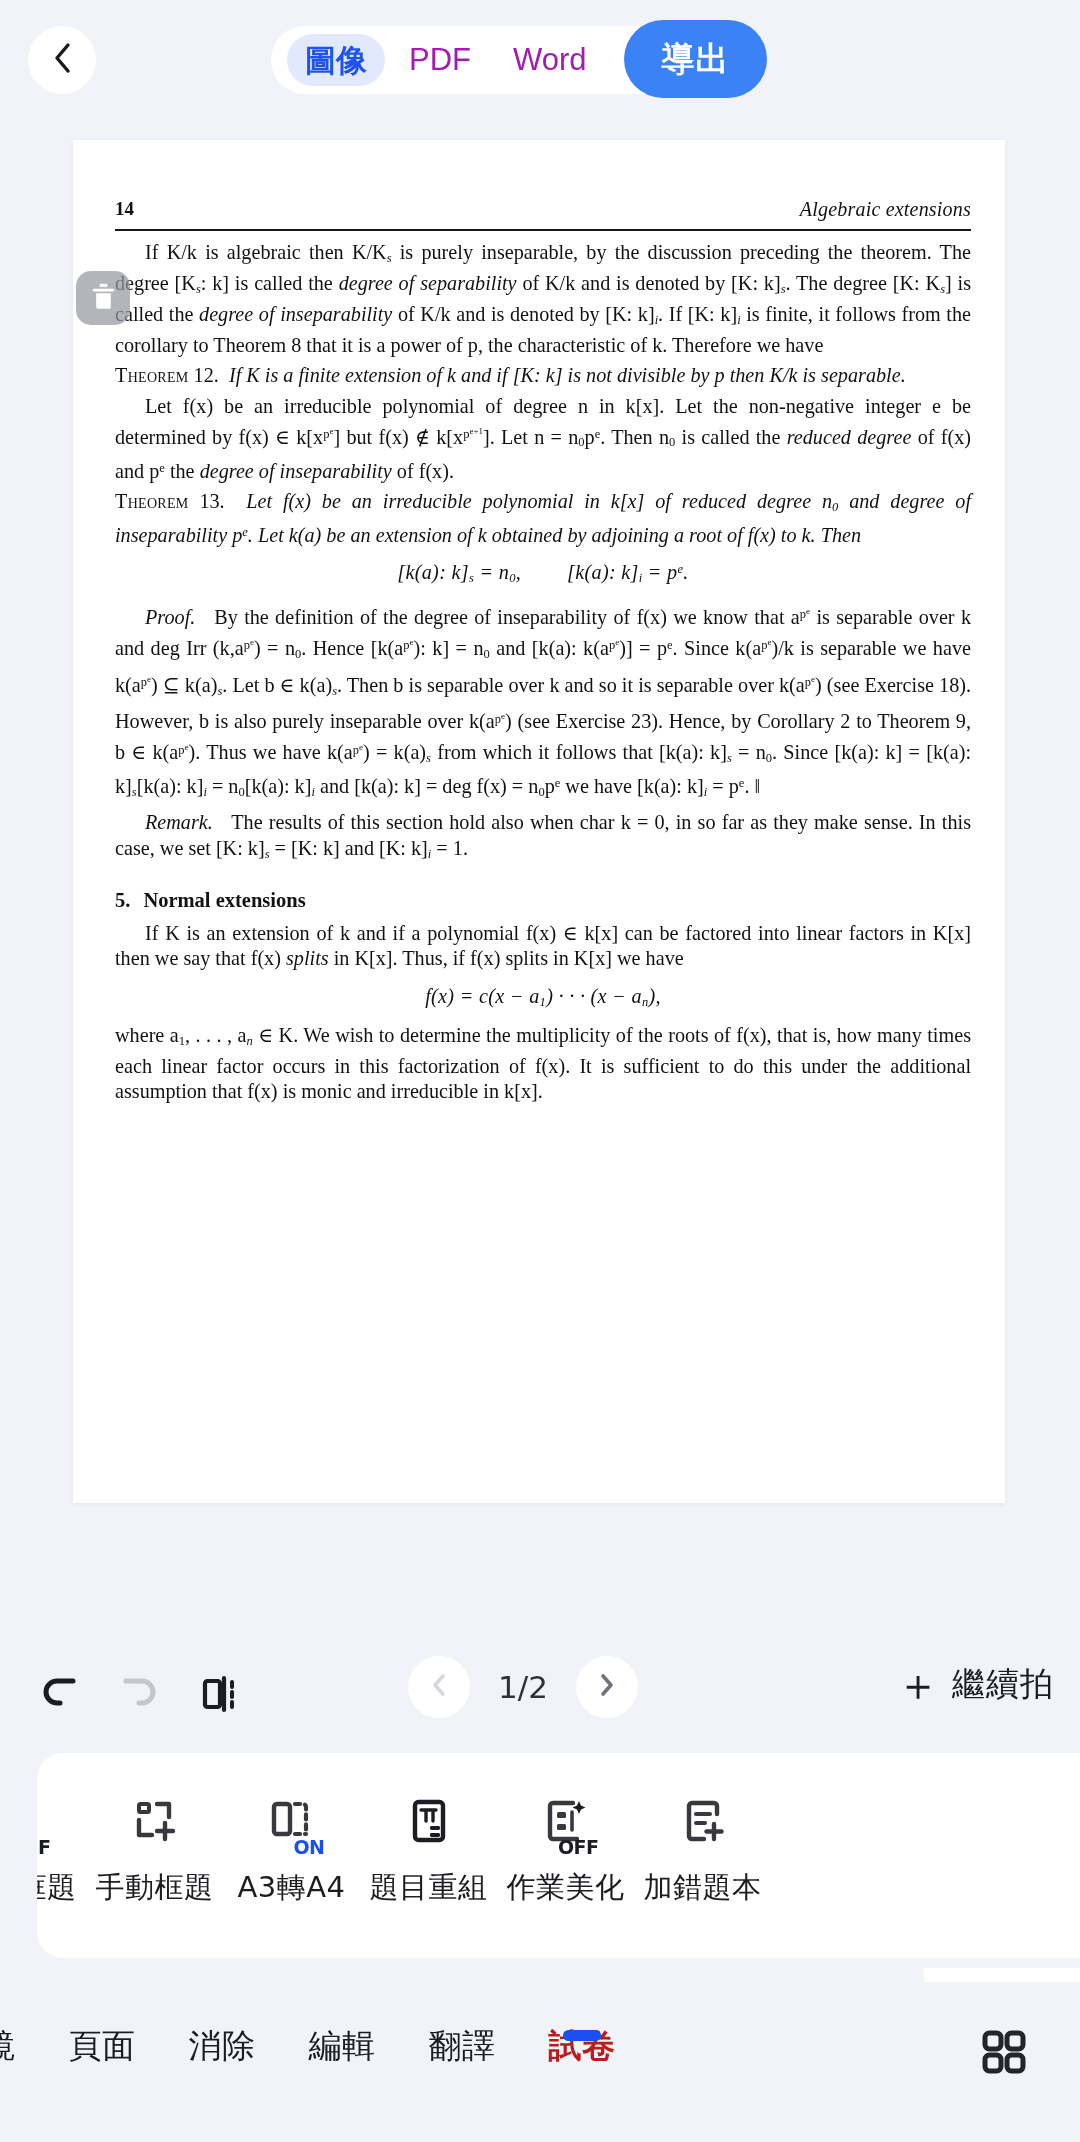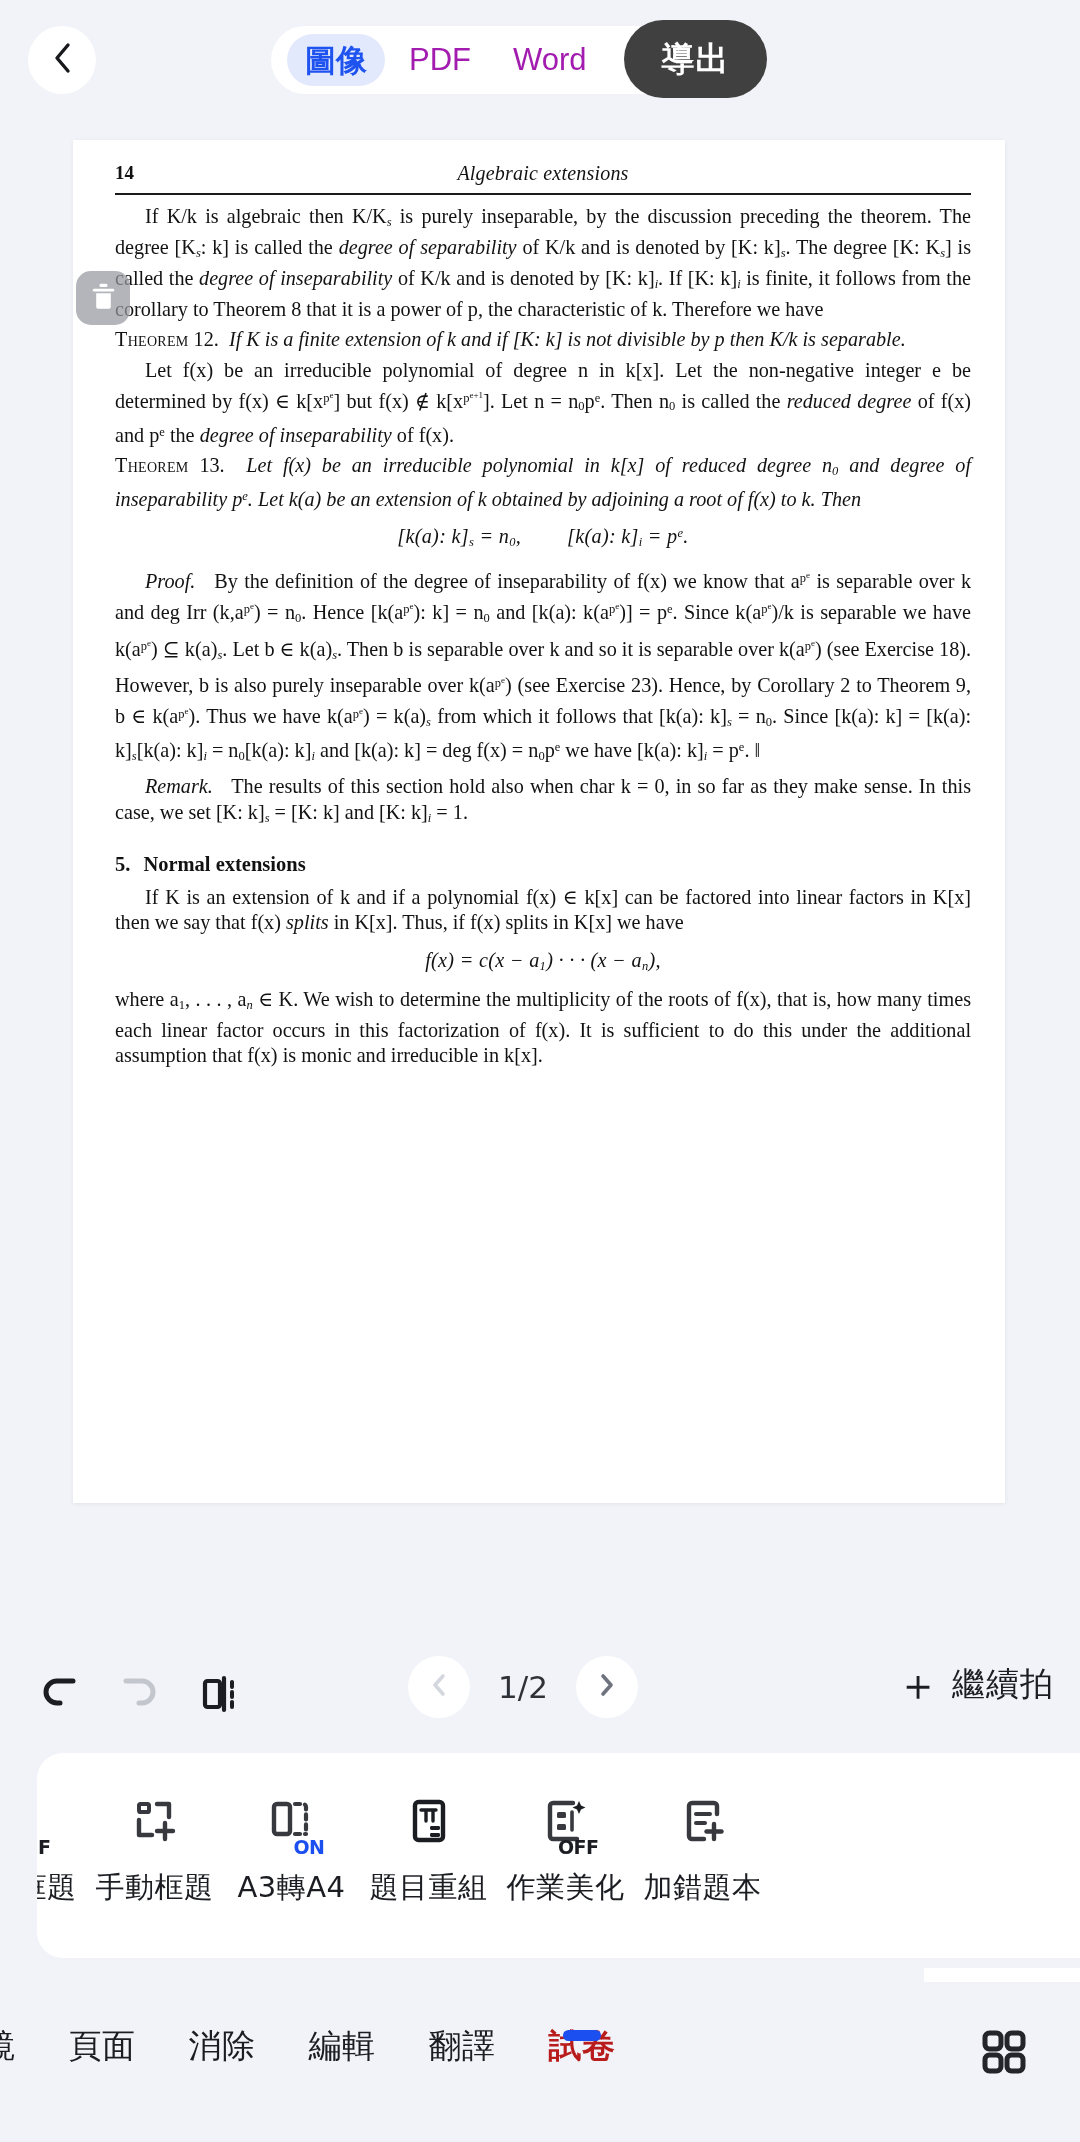--- a/index.html
+++ b/index.html
@@ -35,21 +35,21 @@
     white-space: nowrap; cursor: pointer;
   }
   .seg-item.zh { font-family: "DejaVu Sans", sans-serif; }
   .seg-item.active {
     background: #e3e9fd; color: #1e53f0; font-weight: 700;
   }
 
   .export-btn {
     position: absolute; left: 624px; top: 20px;
     width: 143px; height: 78px; border-radius: 39px;
-    background: #404040; color: #ffffff;
+    background: #3b82f6; color: #ffffff;
     display: flex; align-items: center; justify-content: center;
     font-size: 33px; font-weight: 700; letter-spacing: 1px;
     font-family: "DejaVu Sans", sans-serif; cursor: pointer;
   }
 
   
   .doc-scroll {
     position: absolute; left: 0; top: 115px; width: 1080px; height: 1500px;
     background: #f1f3f8; overflow: hidden;
   }
@@ -60,25 +60,25 @@
     box-shadow: 0 1px 4px rgba(30,40,70,.07);
     overflow: hidden;
   }
   .doc-inner {
     position: absolute; left: 42px; top: 22px; right: 34px;
     font-family: "Liberation Serif", "DejaVu Serif", serif;
     color: #121212;
   }
   .doc-head {
     display: flex; align-items: baseline; position: relative;
-    font-size: 19px; height: 26px;
+    font-size: 19px; height: 26px; margin-top: 36px;
   }
   .doc-head .pg { font-weight: 700; font-size: 19px; }
   .doc-head .ttl {
-    position: absolute; left: 0; right: 0; text-align: center;
+    position: absolute; left: 0; right: 0; text-align: right;
     font-style: italic; font-size: 20px; letter-spacing: .2px;
   }
   .rule { height: 1.5px; background: #1a1a1a; margin: 5px 0 9px 0; }
 
   .doc-inner p {
     font-size: 20.2px; line-height: 25.4px;
     text-align: justify; text-justify: inter-word;
     margin-bottom: 5px; hyphens: none;
   }
   .doc-inner p.ind { text-indent: 30px; }

